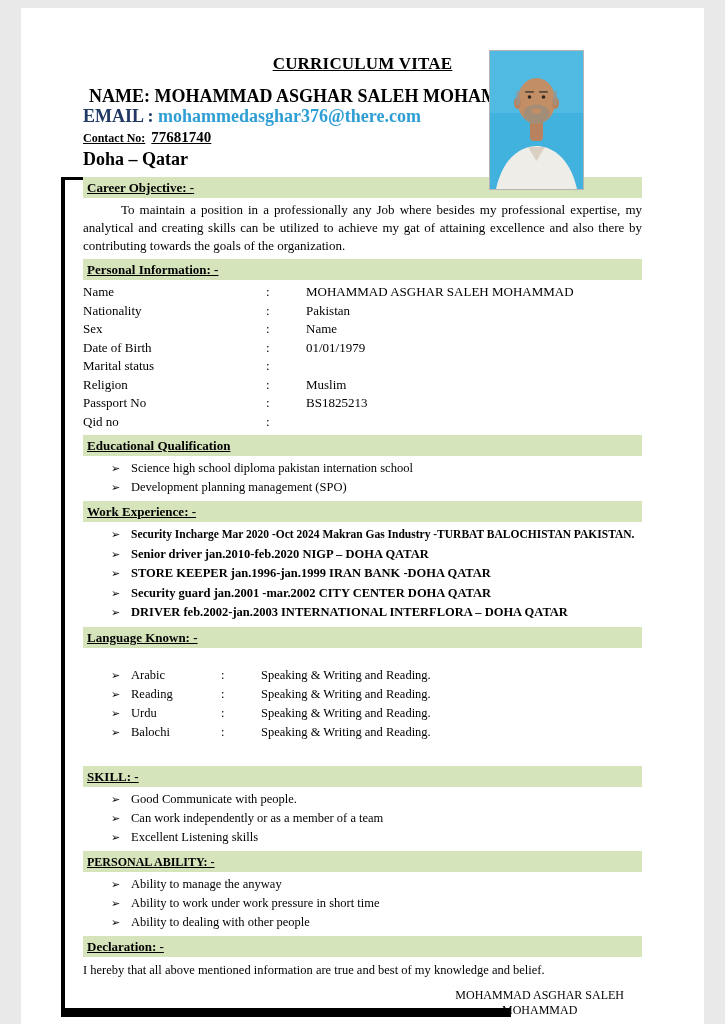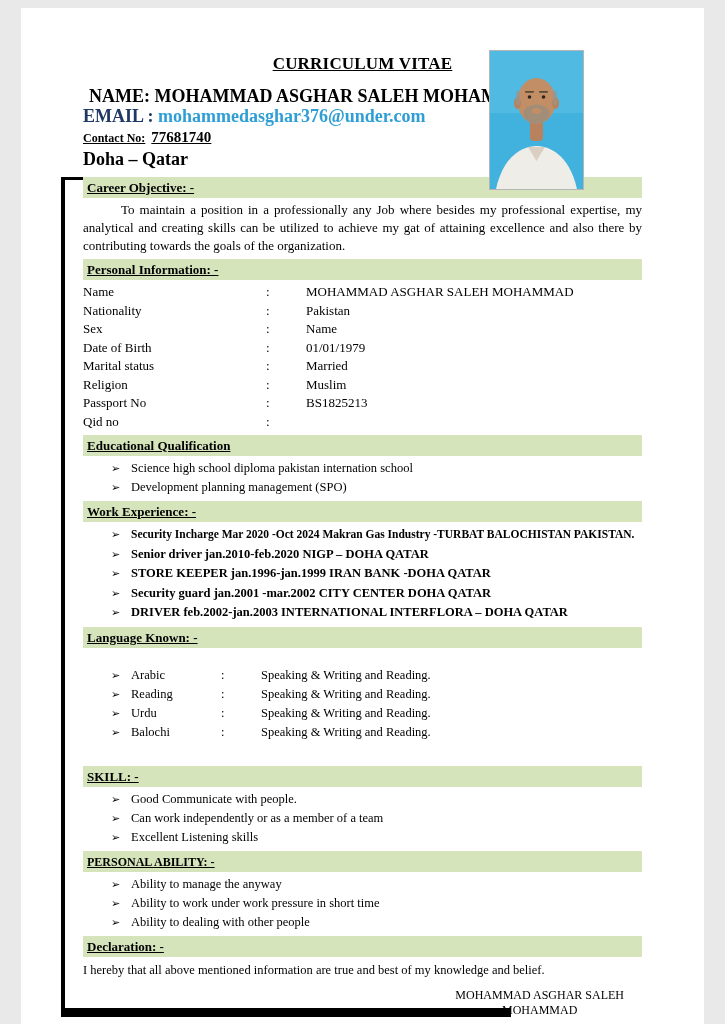--- a/index.html
+++ b/index.html
@@ -97,21 +97,21 @@
         <rect x="63" y="40" width="4" height="14" rx="2" fill="#9a948c" opacity="0.7"></rect>
       </svg>
     </div>
 
     <div class="title">CURRICULUM VITAE</div>
 
     <div class="hline name-line">NAME: MOHAMMAD ASGHAR SALEH MOHAMMAD</div>
 
     <div class="hline email-line">
       <span class="email-label">EMAIL :</span>
-      <a class="email-link">mohammedasghar376@under.com</a>
+      <a class="email-link">mohammedasghar376@there.com</a>
     </div>
 
     <div class="hline contact-line">
       <span class="contact-label">Contact No:</span><span class="contact-number">77681740</span>
     </div>
 
     <div class="hline location-line">Doha – Qatar</div>
 
     <div class="section-bar">
       <span class="section-heading">Career Objective: -</span>
@@ -138,21 +138,20 @@
         <span class="pi-value">Name</span>
       </div>
       <div class="pi-row">
         <span class="pi-label">Date of Birth</span>
         <span class="pi-colon">:</span>
         <span class="pi-value">01/01/1979</span>
       </div>
       <div class="pi-row">
         <span class="pi-label">Marital status</span>
         <span class="pi-colon">:</span>
-        <span class="pi-value">Married</span>
       </div>
       <div class="pi-row">
         <span class="pi-label">Religion</span>
         <span class="pi-colon">:</span>
         <span class="pi-value">Muslim</span>
       </div>
       <div class="pi-row">
         <span class="pi-label">Passport No</span>
         <span class="pi-colon">:</span>
         <span class="pi-value">BS1825213</span>

